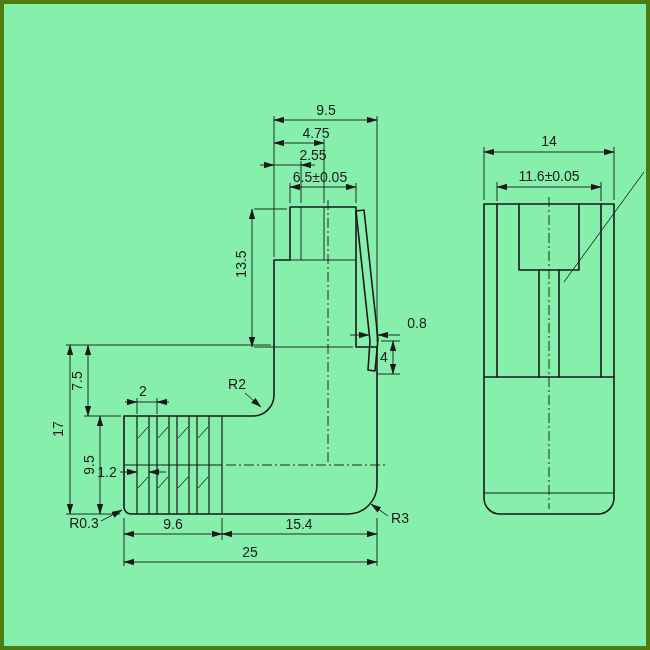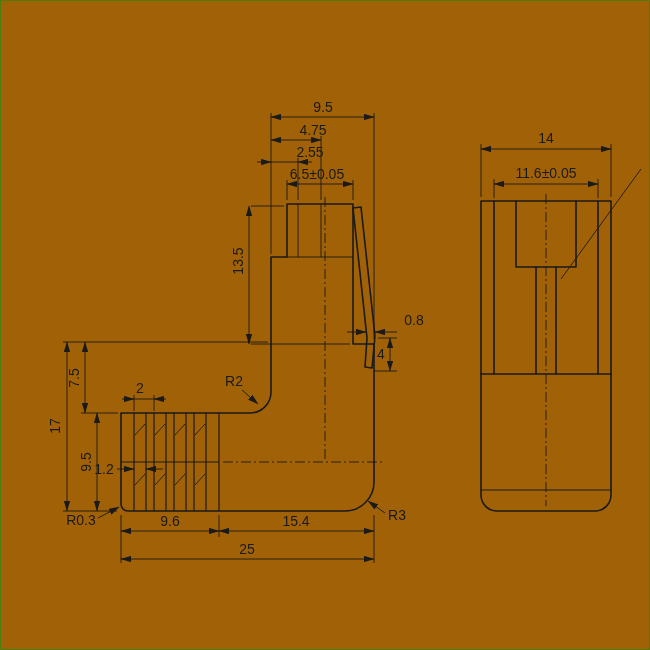--- a/index.html
+++ b/index.html
@@ -1,20 +1,20 @@
 <!DOCTYPE html>
 <html><head>
 <meta charset="utf-8">
 <style>
   html,body { margin:0; padding:0; background:#ffffff; }
   .page {
     width:650px; height:650px;
-    background:#a16207;
+    background:#86efac;
     box-sizing:border-box;
-    border:1px solid #4d7c0f;
+    border:4px solid #4d7c0f;
     font-family:"Liberation Sans", sans-serif;
     position:relative;
   }
   svg { display:block; }
   .obj  { stroke:#1a1a1a; stroke-width:1.6; fill:none; stroke-linejoin:round; stroke-linecap:round; }
   .med  { stroke:#1a1a1a; stroke-width:1.2; fill:none; }
   .thin { stroke:#1a1a1a; stroke-width:0.9; fill:none; }
   .cl   { stroke:#1a1a1a; stroke-width:0.9; fill:none; stroke-dasharray:10 3 2 3; }
   text  { font-family:"Liberation Sans", sans-serif; font-size:14px; fill:#1a1a1a; }
   .dimtext { text-anchor:middle; }

